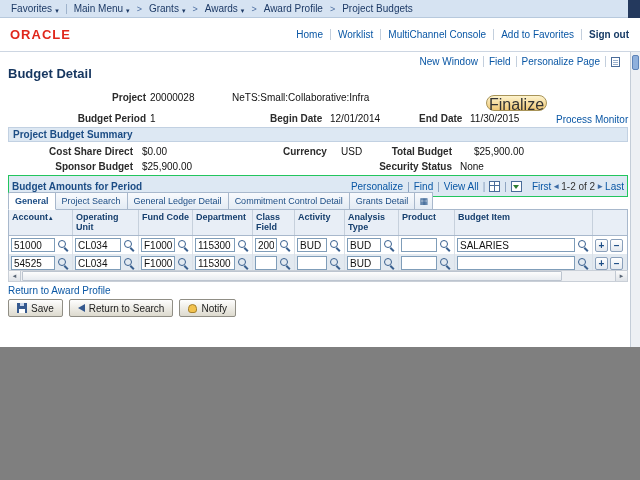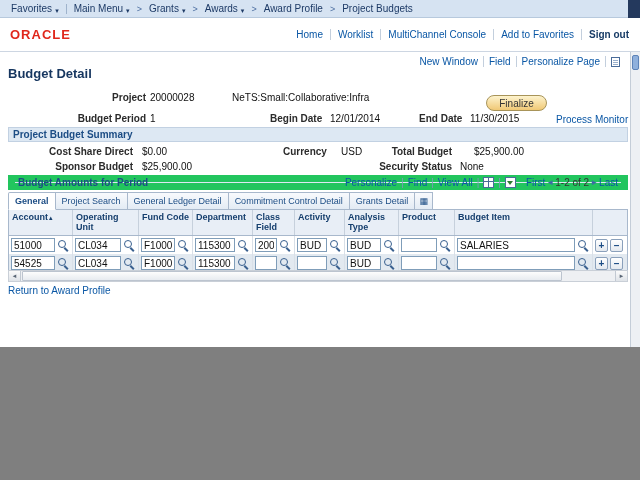--- a/index.html
+++ b/index.html
@@ -35,28 +35,28 @@
                      box-shadow: 0 2px 0 #9ab0cc, 0 4px 0 #9ab0cc; }
   .page-title { position: absolute; left: 8px; top: 14px; font-size: 13px; font-weight: bold; color: #16365f; }
 
   .lbl { position: absolute; font-weight: bold; color: #2b2b2b; white-space: nowrap; }
   .ra { text-align: right; }
   .val { position: absolute; color: #111; white-space: nowrap; }
   .link { position: absolute; color: #0a57a5; cursor: pointer; white-space: nowrap; }
 
   .finalize { position: absolute; left: 486px; top: 43px; width: 61px; height: 16px;
               background: linear-gradient(#fdf3cd, #f0c875); border: 1px solid #a89459; border-radius: 8px;
-              font-size: 10px; color: #333; cursor: pointer; font-family: inherit; }
+              font-size: 16px; color: #333; cursor: pointer; font-family: inherit; }
 
   .section-bar { position: absolute; left: 8px; width: 620px; height: 15px; background: #dde8f3;
                  border: 1px solid #c2d1e2; color: #1c4d85; font-weight: bold; padding: 1px 4px; line-height: 12px; }
 
   
   .grid-bar { position: absolute; left: 8px; top: 123px; width: 620px; height: 15px; background: #dde8f3;
-              border: 7px solid #22c55e; display: flex; align-items: center; justify-content: space-between; padding: 0 3px; }
+              border: 1px solid #22c55e; display: flex; align-items: center; justify-content: space-between; padding: 10px 3px; }
   .grid-bar-title { color: #1c4d85; font-weight: bold; }
   .grid-tools { display: flex; align-items: center; }
   .tool-link { color: #0a57a5; cursor: pointer; padding: 0 2px; white-space: nowrap; }
   .pipe::before { content: "|"; color: #7e97b8; padding: 0 2px; }
   .tool-icon { width: 11px; height: 11px; display: inline-block; position: relative; margin: 0 2px; cursor: pointer; }
   .grid-ico { border: 1px solid #4a6c99; background: #fff; }
   .grid-ico::before { content: ""; position: absolute; left: 0; right: 0; top: 3px; height: 1px; background: #4a6c99; }
   .grid-ico::after { content: ""; position: absolute; top: 0; bottom: 0; left: 4px; width: 1px; background: #4a6c99; }
   .dl-ico { border: 1px solid #4a6c99; background: #fff; }
   .dl-ico::before { content: ""; position: absolute; left: 1px; top: 3px; border-left: 3px solid transparent;
@@ -353,20 +353,34 @@
     </div>
 
     <div class="hscroll">
       <span class="hs-btn left">◄</span>
       <span class="hs-thumb"></span>
       <span class="hs-btn right">►</span>
     </div>
 
     <span class="link" style="left:8px;top:233px">Return to Award Profile</span>
 
+    <div class="btnrow">
+      <button class="btn">
+        <span class="ico-save"></span>
+        <span>Save</span>
+      </button>
+      <button class="btn">
+        <span class="ico-return"></span>
+        <span>Return to Search</span>
+      </button>
+      <button class="btn">
+        <span class="ico-notify"></span>
+        <span>Notify</span>
+      </button>
+    </div>
 
   </div>
 
   <div class="vscroll">
     <span class="vs-thumb"></span>
   </div>
 
 </div>
 
 </body></html>

